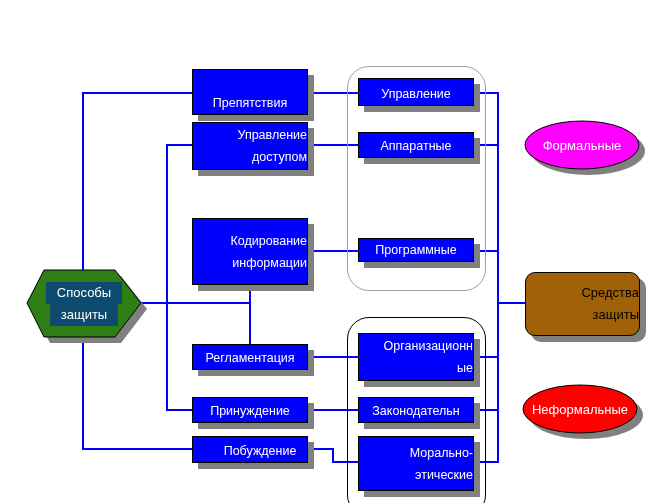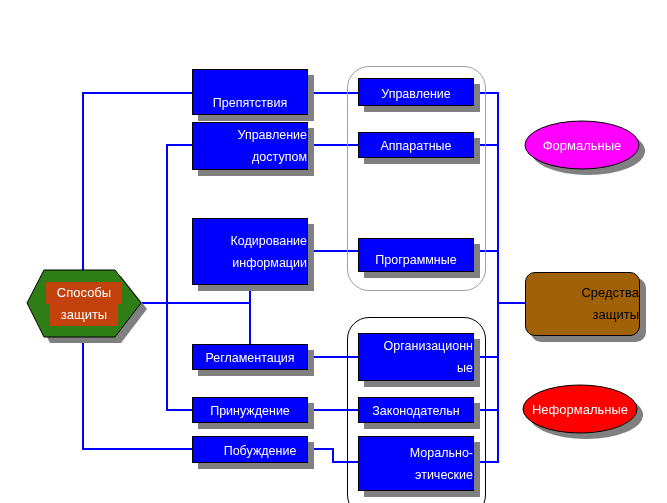--- a/index.html
+++ b/index.html
@@ -5,21 +5,21 @@
     html, body { margin: 0; padding: 0; background: #ffffff; }
     body { width: 667px; height: 503px; position: relative; overflow: hidden; font-family: "Liberation Sans", sans-serif; }
     svg { position: absolute; left: 0; top: 0; }
     .node { position: absolute; box-sizing: border-box; display: flex; align-items: flex-end; justify-content: center; text-align: center; font-size: 12.5px; line-height: 22px; }
     .blue { background: #0000ff; color: #ffffff; border: 1px solid #000000; box-shadow: 6px 6px 0 #808080; }
     .node span { display: block; }
     .group { position: absolute; box-sizing: border-box; border-radius: 22px; }
     .group-top { border: 1px solid #a0a0a0; }
     .group-bot { border: 1px solid #000000; }
     .label-hex { position: absolute; left: 27px; top: 270px; width: 114px; height: 67px; display: flex; flex-direction: column; align-items: center; justify-content: center; font-size: 13px; line-height: 22px; }
-    .label-hex span { background: #c2410c; color: #ffffff; padding: 0 11px; }
+    .label-hex span { background: #0c4a6e; color: #ffffff; padding: 0 11px; }
     .ell-text { position: absolute; display: flex; align-items: center; justify-content: center; color: #ffffff; font-size: 13px; }
     .yellow { background: #a16207; color: #000000; border: 1px solid #000000; border-radius: 10px; box-shadow: 6px 6px 0 #808080; flex-direction: column; font-size: 13px; line-height: 22px; }
   </style>
 </head>
 <body>
 
 <svg width="667" height="503">
   <g stroke="#0000ff" stroke-width="2" fill="none">
 
     <polyline points="83,270 83,93 192,93"></polyline>
@@ -84,21 +84,21 @@
 <div class="node blue" style="left:192px; top:436px; width:116px; height:27px;padding-left:20px;">
   <span>Побуждение</span>
 </div>
 
 <div class="node blue" style="left:358px; top:78px; width:116px; height:28px;">
   <span>Управление</span>
 </div>
 <div class="node blue" style="left:358px; top:132px; width:116px; height:26px;">
   <span>Аппаратные</span>
 </div>
-<div class="node blue" style="left:358px; top:238px; width:116px; height:34px;">
+<div class="node blue" style="left:358px; top:238px; width:116px; height:24px;">
   <span>Программные</span>
 </div>
 
 <div class="node blue" style="left:358px; top:333px; width:116px; height:48px; flex-direction:column;padding-left:40px;">
   <span>Организационн</span>
   <span>ые</span>
 </div>
 <div class="node blue" style="left:358px; top:397px; width:116px; height:26px;">
   <span>Законодательн</span>
 </div>

